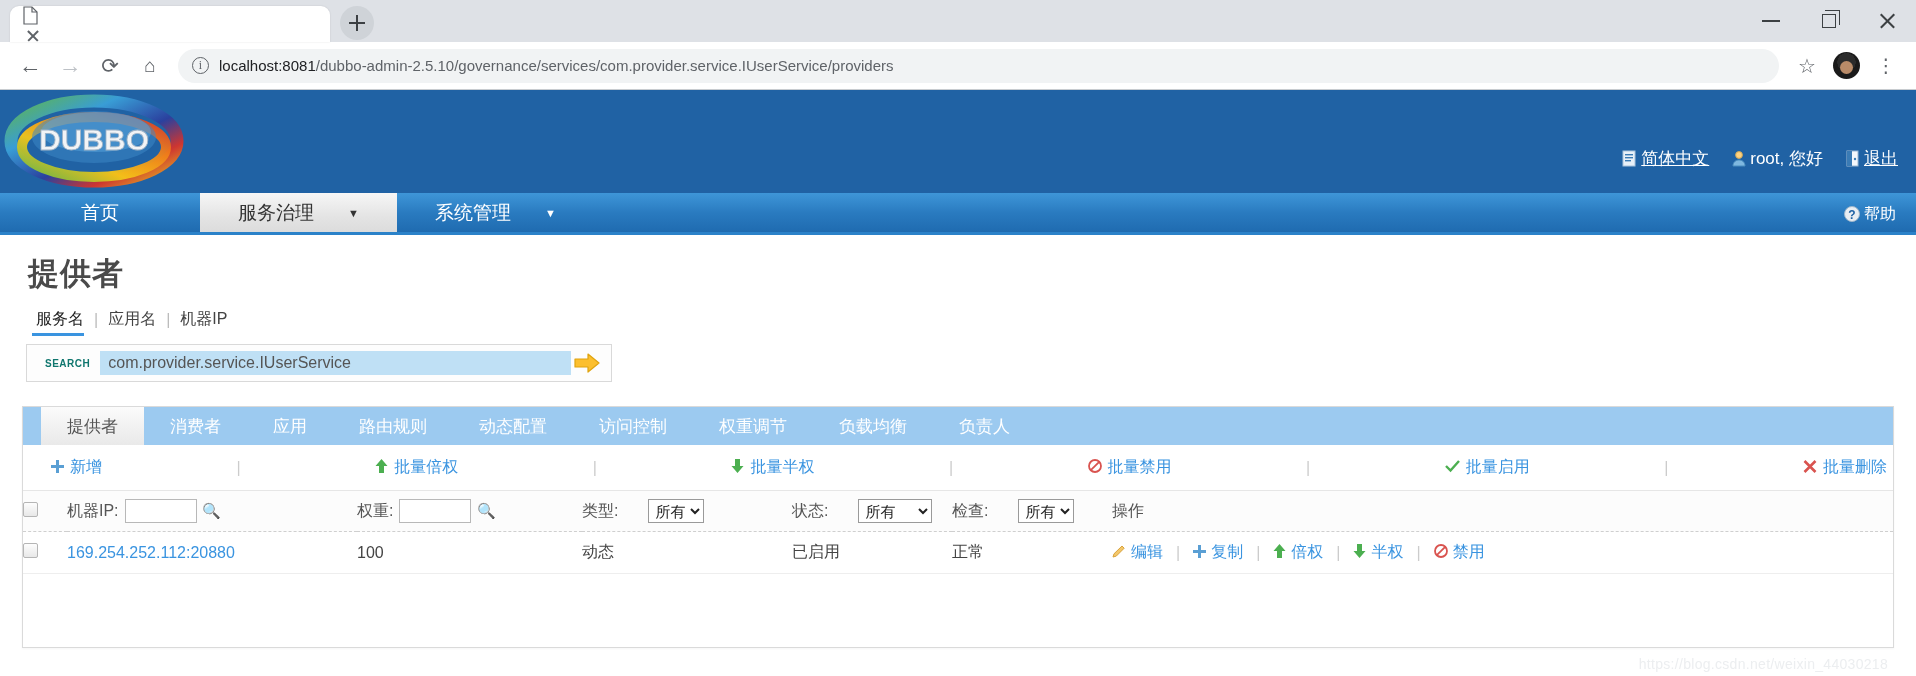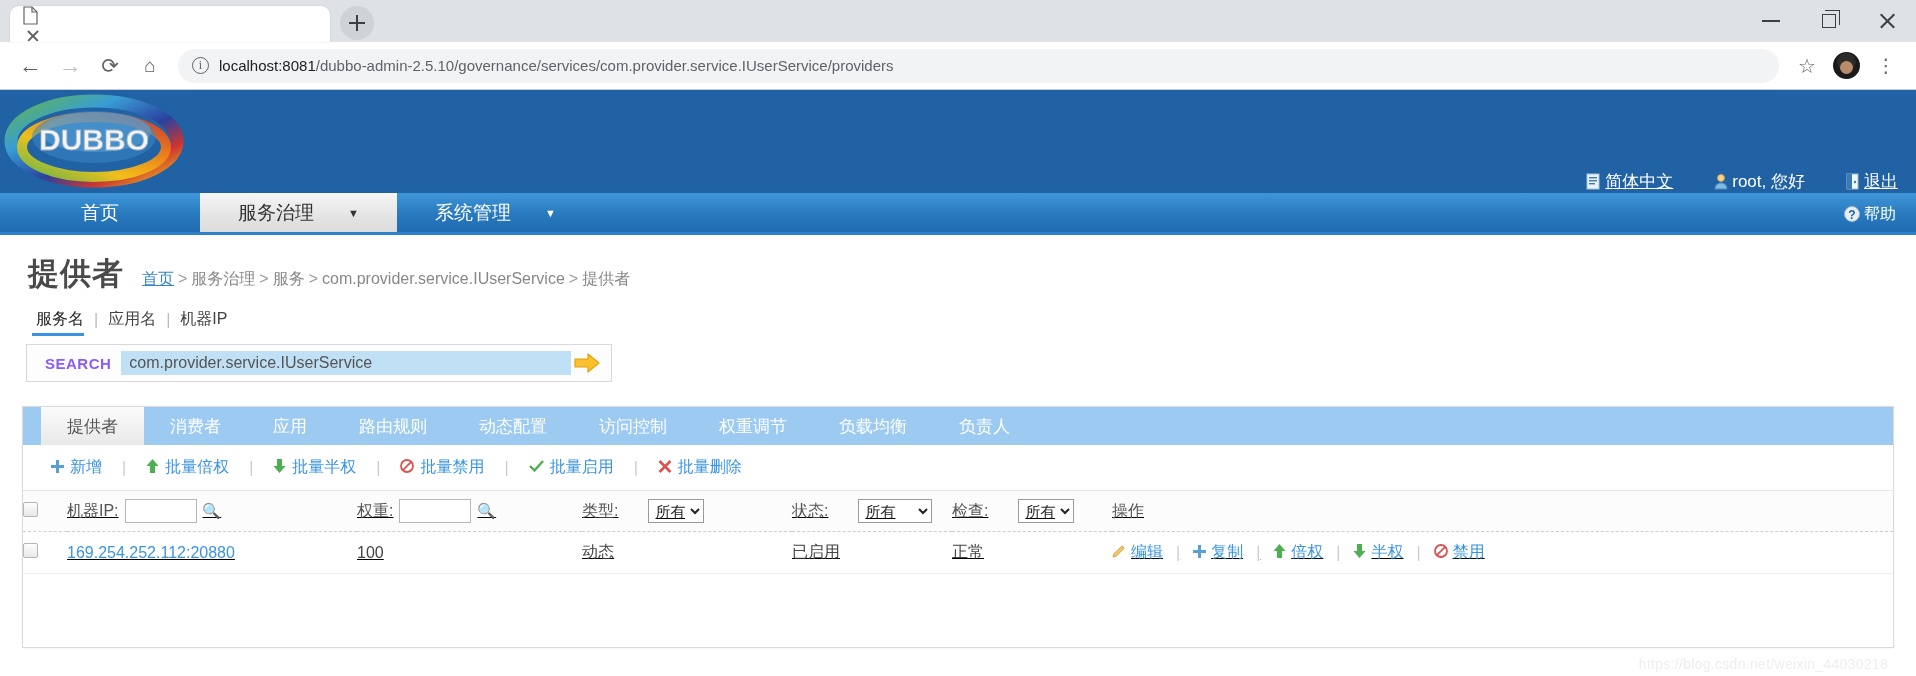--- a/index.html
+++ b/index.html
@@ -103,22 +103,22 @@
   .menu-ico { color: #5f6368; font-size: 19px; letter-spacing: 0; line-height: 1; }
 
   
   .page { width: 1916px; height: 586px; background: #fff; position: relative; overflow: hidden; }
 
   .dubbo-header {
     height: 103px; background: #2062a4; position: relative;
   }
   .logo { position: absolute; left: 4px; top: 2px; width: 180px; height: 98px; }
   .header-links {
-    position: absolute; right: 18px; bottom: 0;
-    display: flex; align-items: center; gap: 40px;
+    position: absolute; right: 18px; bottom: 23px;
+    display: flex; align-items: center; gap: 22px;
     font-size: 17px; color: #fff;
   }
   .hlink { display: flex; align-items: center; gap: 3px; }
   .hlink .lbl { color: #fff; text-decoration: underline; }
   .hlink .lbl.nounder { text-decoration: none; }
   .mini-ico { width: 16px; height: 17px; flex: 0 0 auto; }
 
   .navbar {
     height: 42px;
     background: linear-gradient(to bottom, #3e96d8 0%, #2a7bc0 50%, #1f6bb0 100%);
@@ -167,21 +167,21 @@
     height: 3px; background: #3a94e0;
   }
   .sdiv { color: #bbb; }
 
   .searchbar {
     margin: 14px 0 0 26px; width: 586px; height: 38px;
     background: #fdfdfd; border: 1px solid #d9d9d9;
     display: flex; align-items: center; padding: 0 8px;
   }
   .search-label {
-    color: #8b5cf6; font-size: 15px; font-weight: bold;
+    color: #0f766e; font-size: 10px; font-weight: bold;
     letter-spacing: .5px; padding: 0 10px;
   }
   .search-input {
     flex: 1 1 auto; height: 24px; background: #bfe0f5;
     border: none; outline: none; padding: 0 8px;
     font-size: 16px; color: #555;
     font-family: "Liberation Sans", sans-serif;
   }
   .go-ico { width: 32px; flex: 0 0 auto; display: flex; justify-content: center; }
 
@@ -200,25 +200,26 @@
   }
   .ctab.active {
     background: linear-gradient(to bottom, #fbfbfb, #e9e9e9);
     color: #555;
   }
 
   .toolrow {
     height: 46px; display: flex; align-items: center;
     padding-left: 22px; gap: 0; font-size: 16px;
     border-bottom: 1px solid #e6e6e6;
+    justify-content: space-between;
   }
   .tbtn { display: flex; align-items: center; gap: 6px; color: #3a94e0; padding: 0 6px; }
   .tdiv { color: #ccc; padding: 0 14px; }
 
-  table.grid { width: 100%; border-collapse: collapse; table-layout: fixed; text-decoration: underline; }
+  table.grid { width: 100%; border-collapse: collapse; table-layout: fixed; }
   table.grid th {
     font-weight: normal; font-size: 16px; color: #555;
     text-align: left; padding: 8px 0; height: 40px;
     border-bottom: 1px dashed #cfcfcf;
     background: #fcfcfc;
   }
   table.grid td {
     font-size: 16px; color: #444; padding: 10px 0; height: 42px;
     border-bottom: 1px solid #eee; vertical-align: middle; margin-left: 34px;
   }
@@ -388,23 +389,20 @@
         <span class="caret">▼</span>
       </div>
       <div class="nav-help">
         <span class="q-ico">?</span>
         <span class="lbl">帮助</span>
       </div>
     </div>
 
     <div class="titlerow">
       <div class="ptitle">提供者</div>
-      <div class="crumb">
-        <a>首页</a><span class="sep">&gt;</span><span>服务治理</span><span class="sep">&gt;</span><span>服务</span><span class="sep">&gt;</span><span>com.provider.service.IUserService</span><span class="sep">&gt;</span><span>提供者</span>
-      </div>
     </div>
 
     <div class="searchtabs">
       <div class="stab active">
         <span>服务名</span>
       </div>
       <span class="sdiv">|</span>
       <div class="stab">
         <span>应用名</span>
       </div>

